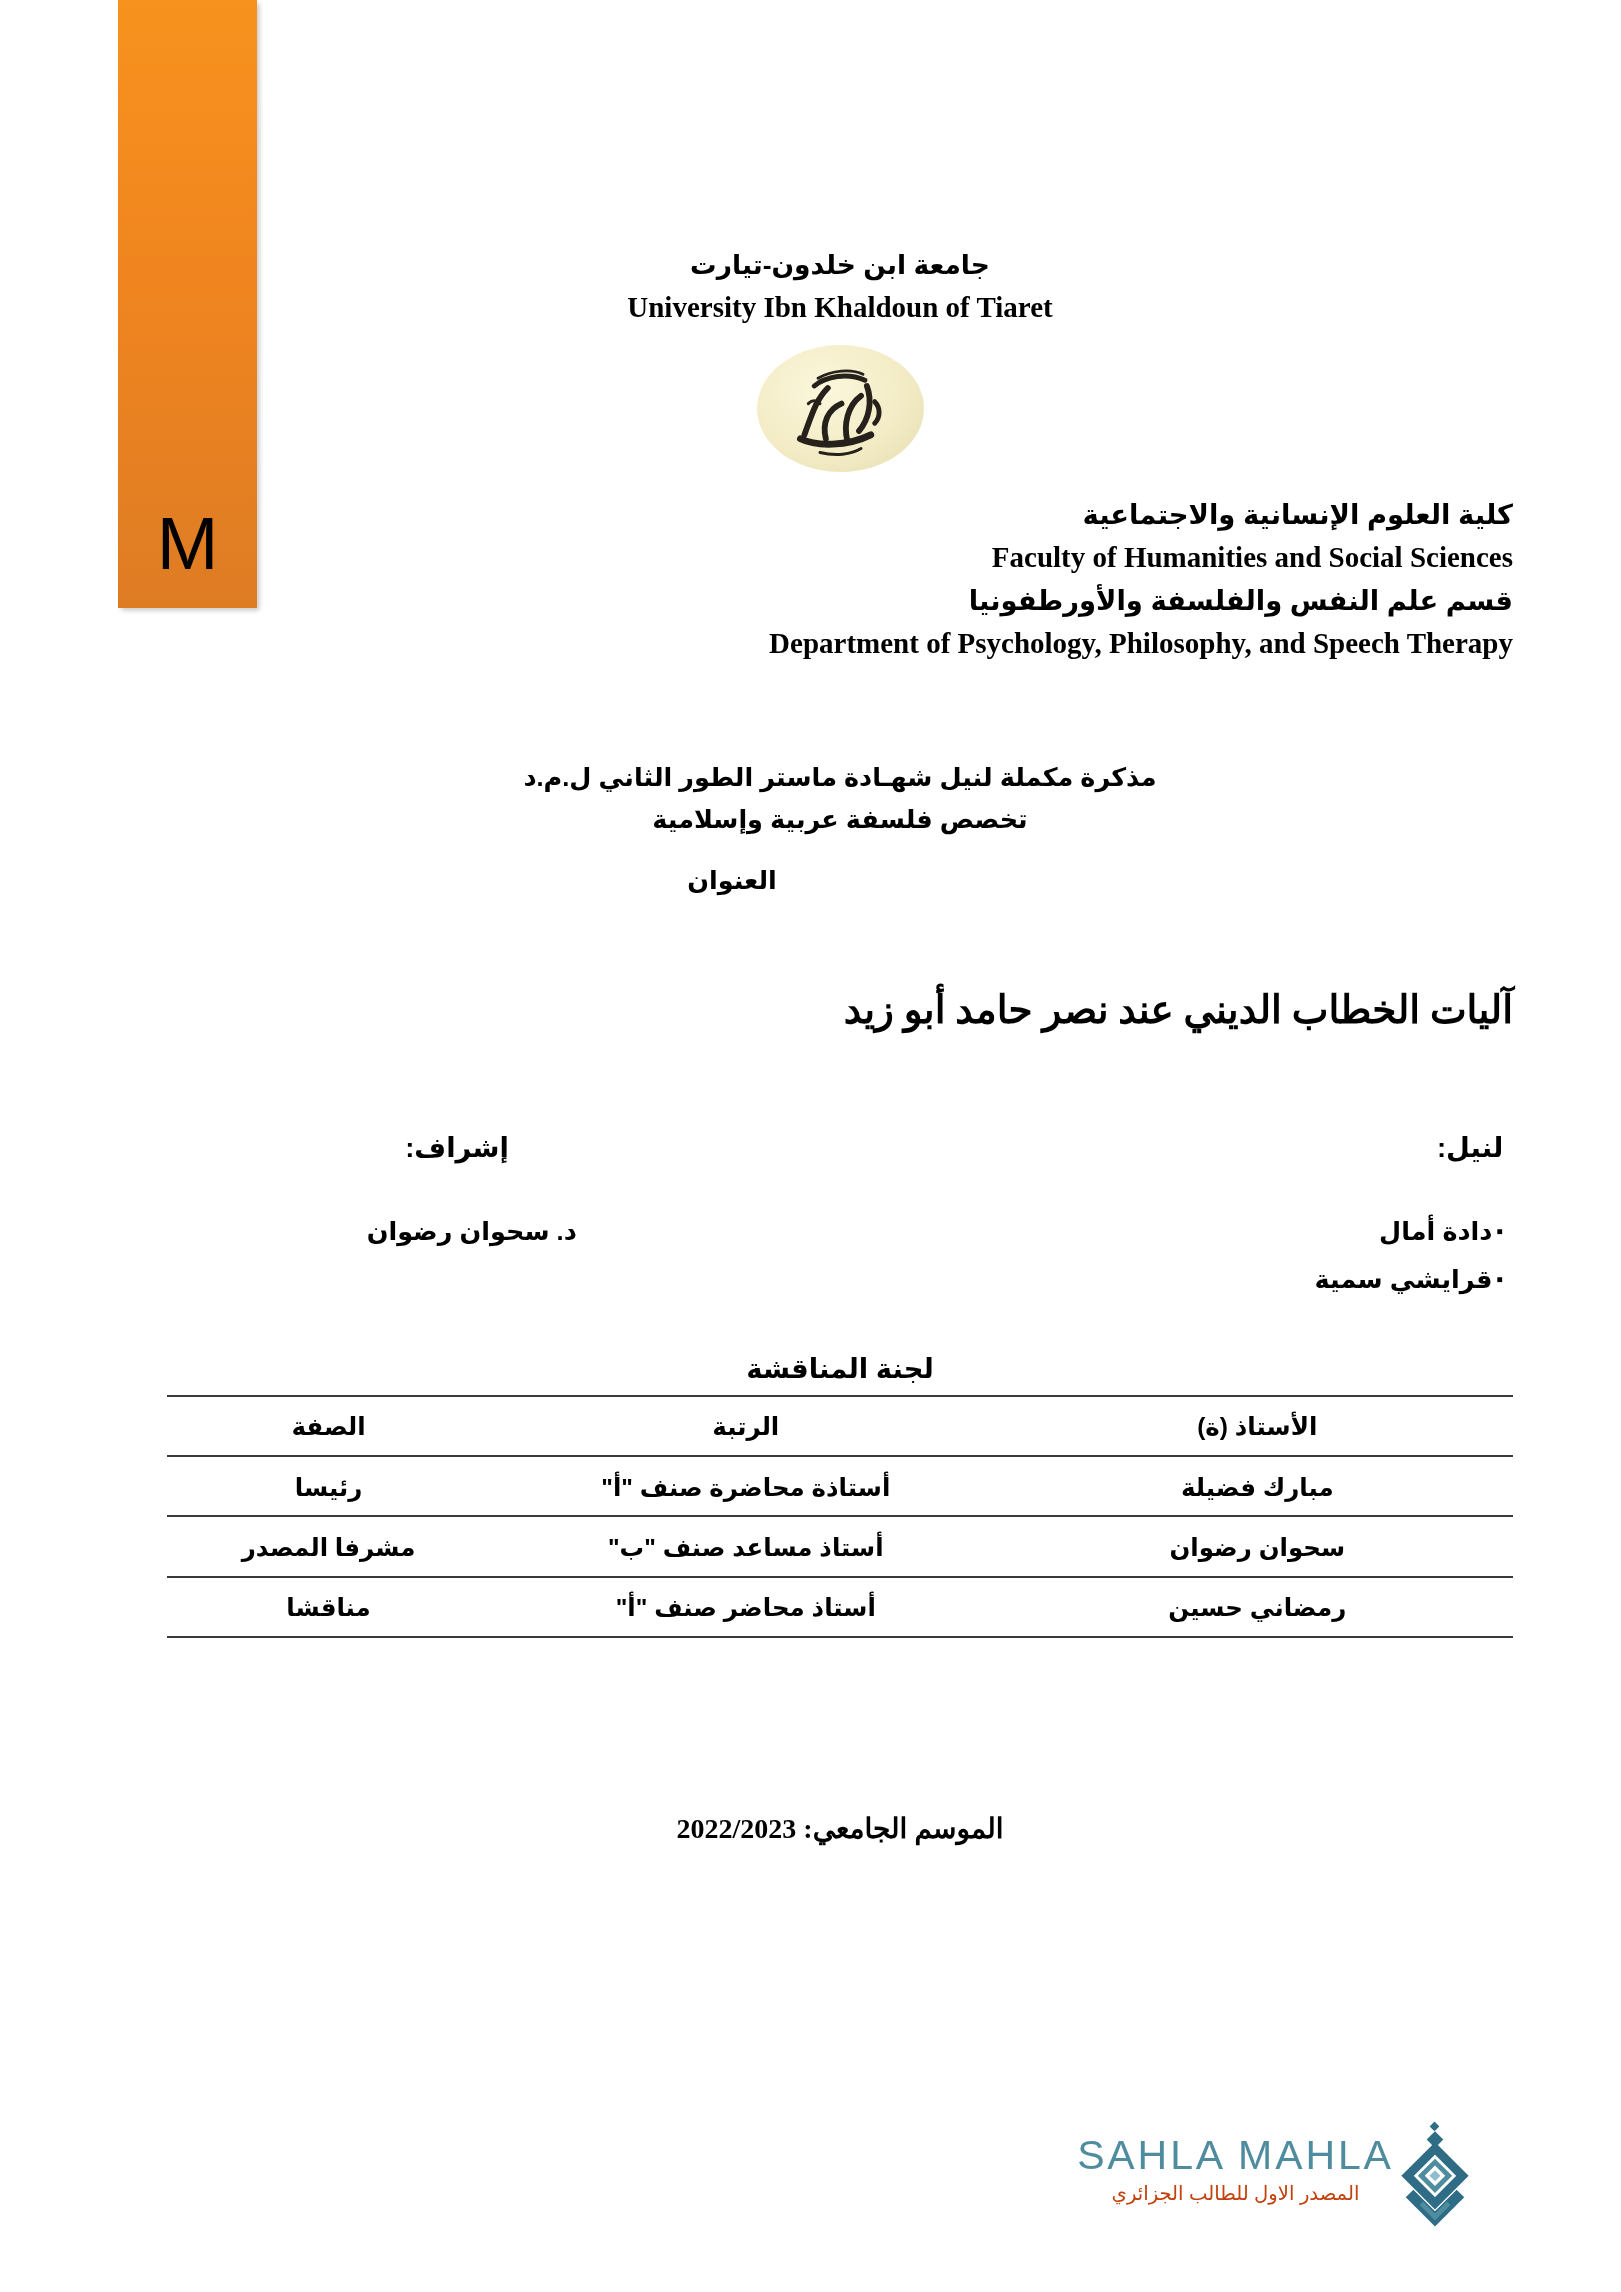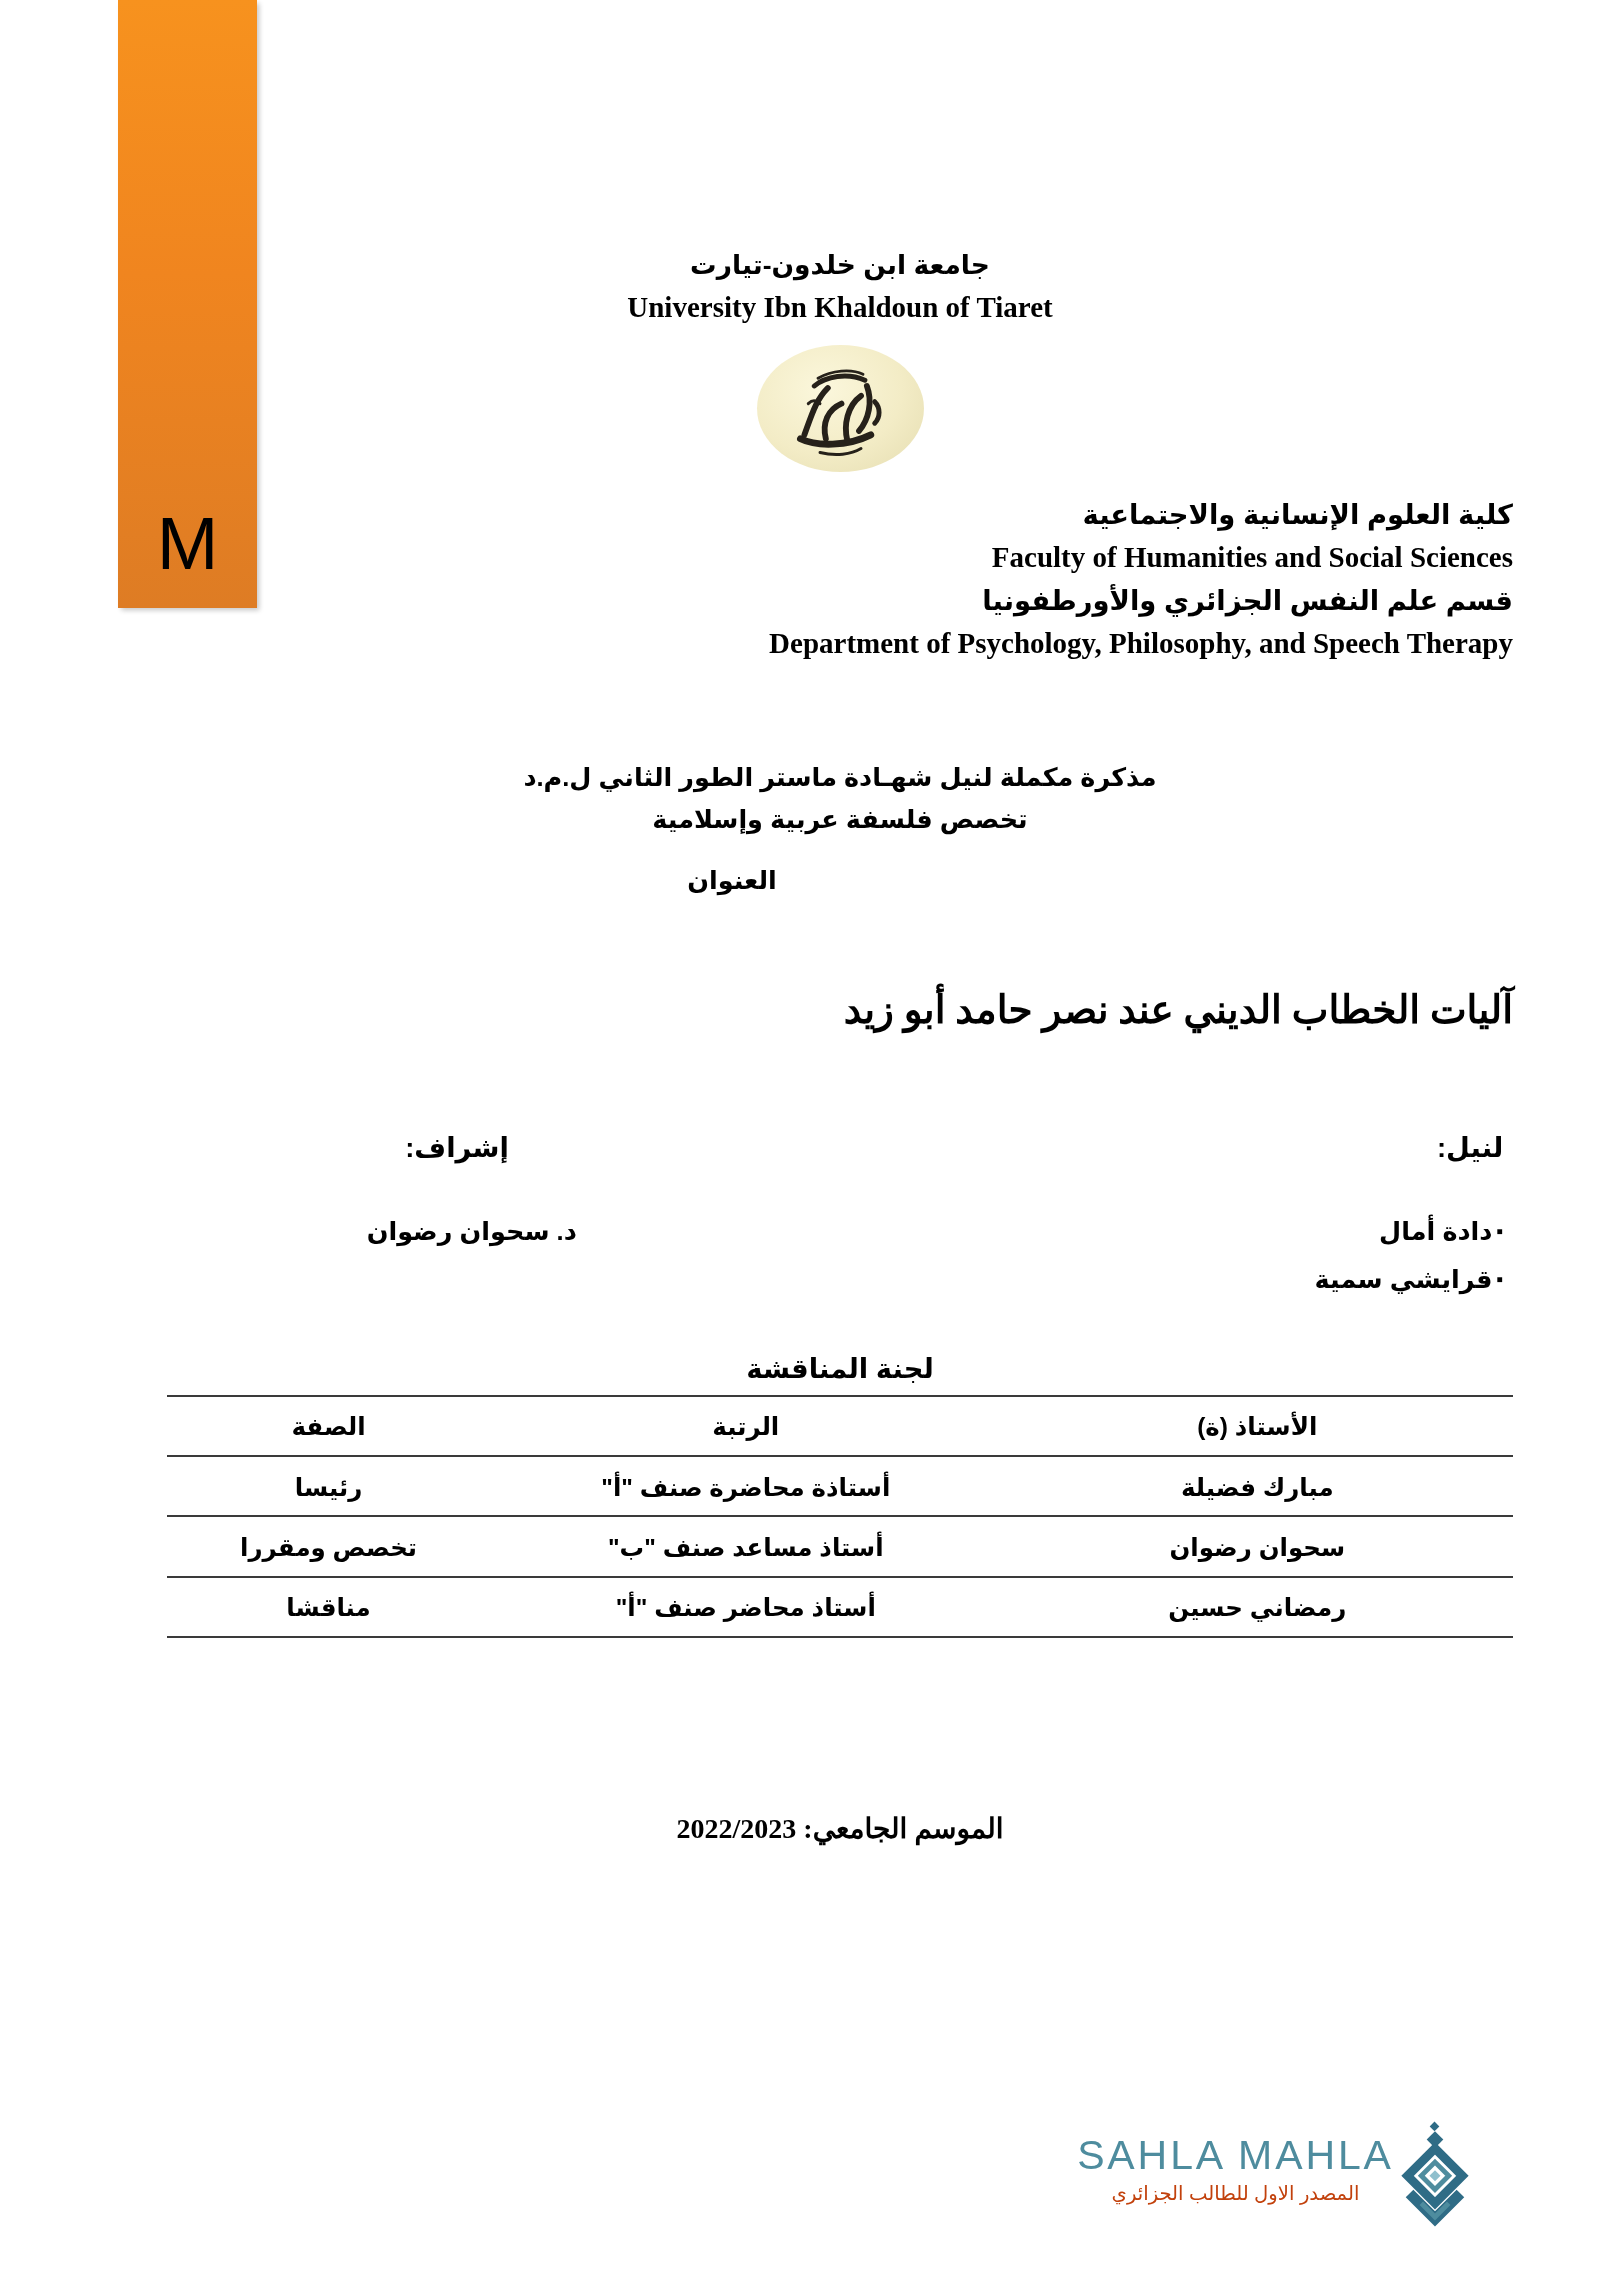--- a/index.html
+++ b/index.html
@@ -264,21 +264,21 @@
             <path d="M120 58 C126 64, 126 74, 120 80" stroke-width="5"></path>
             <path d="M64 110 C80 114, 96 112, 106 106" stroke-width="3"></path>
           </g>
         </svg>
       </div>
     </div>
 
     <div class="fac-block">
       <div class="ar-line">كلية العلوم الإنسانية والاجتماعية</div>
       <div class="en-line">Faculty of Humanities and Social Sciences</div>
-      <div class="ar-line">قسم علم النفس الجزائري والأورطفونيا</div>
+      <div class="ar-line">قسم علم النفس والفلسفة والأورطفونيا</div>
       <div class="en-line">Department of Psychology, Philosophy, and Speech Therapy</div>
     </div>
 
     <div class="degree-block">
       <div class="degree-line">مذكرة مكملة لنيل شهـادة ماستر الطور الثاني ل.م.د</div>
       <div class="degree-line">تخصص فلسفة عربية وإسلامية</div>
       <div class="onwan">العنوان</div>
     </div>
 
     <div class="main-title">آليات الخطاب الديني عند نصر حامد أبو زيد</div>
@@ -315,21 +315,21 @@
       </thead>
       <tbody>
         <tr>
           <td>مبارك فضيلة</td>
           <td>أستاذة محاضرة صنف "أ"</td>
           <td>رئيسا</td>
         </tr>
         <tr>
           <td>سحوان رضوان</td>
           <td>أستاذ مساعد صنف "ب"</td>
-          <td>تخصص ومقررا</td>
+          <td>مشرفا المصدر</td>
         </tr>
         <tr>
           <td>رمضاني حسين</td>
           <td>أستاذ محاضر صنف "أ"</td>
           <td>مناقشا</td>
         </tr>
       </tbody>
     </table>
 
     <div class="year">الموسم الجامعي: 2022/2023</div>

